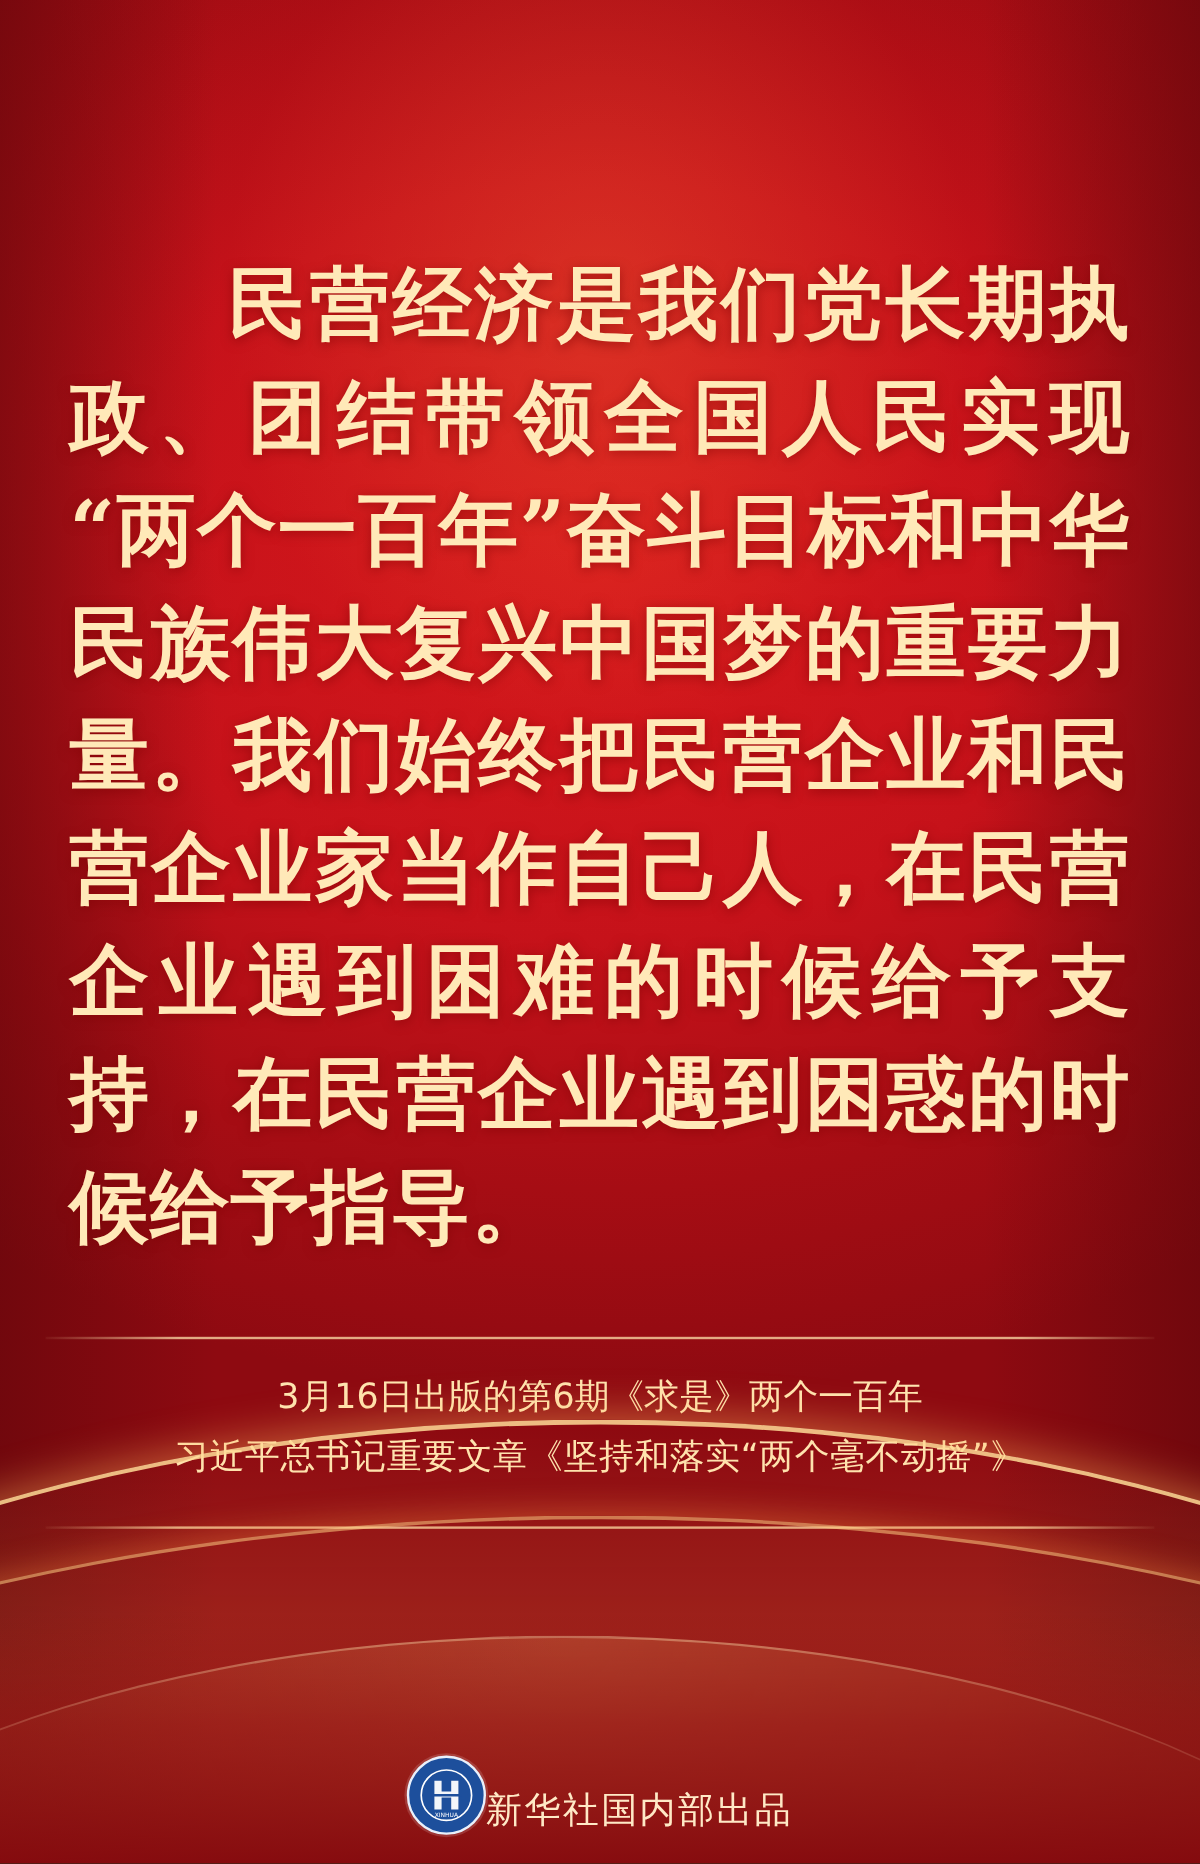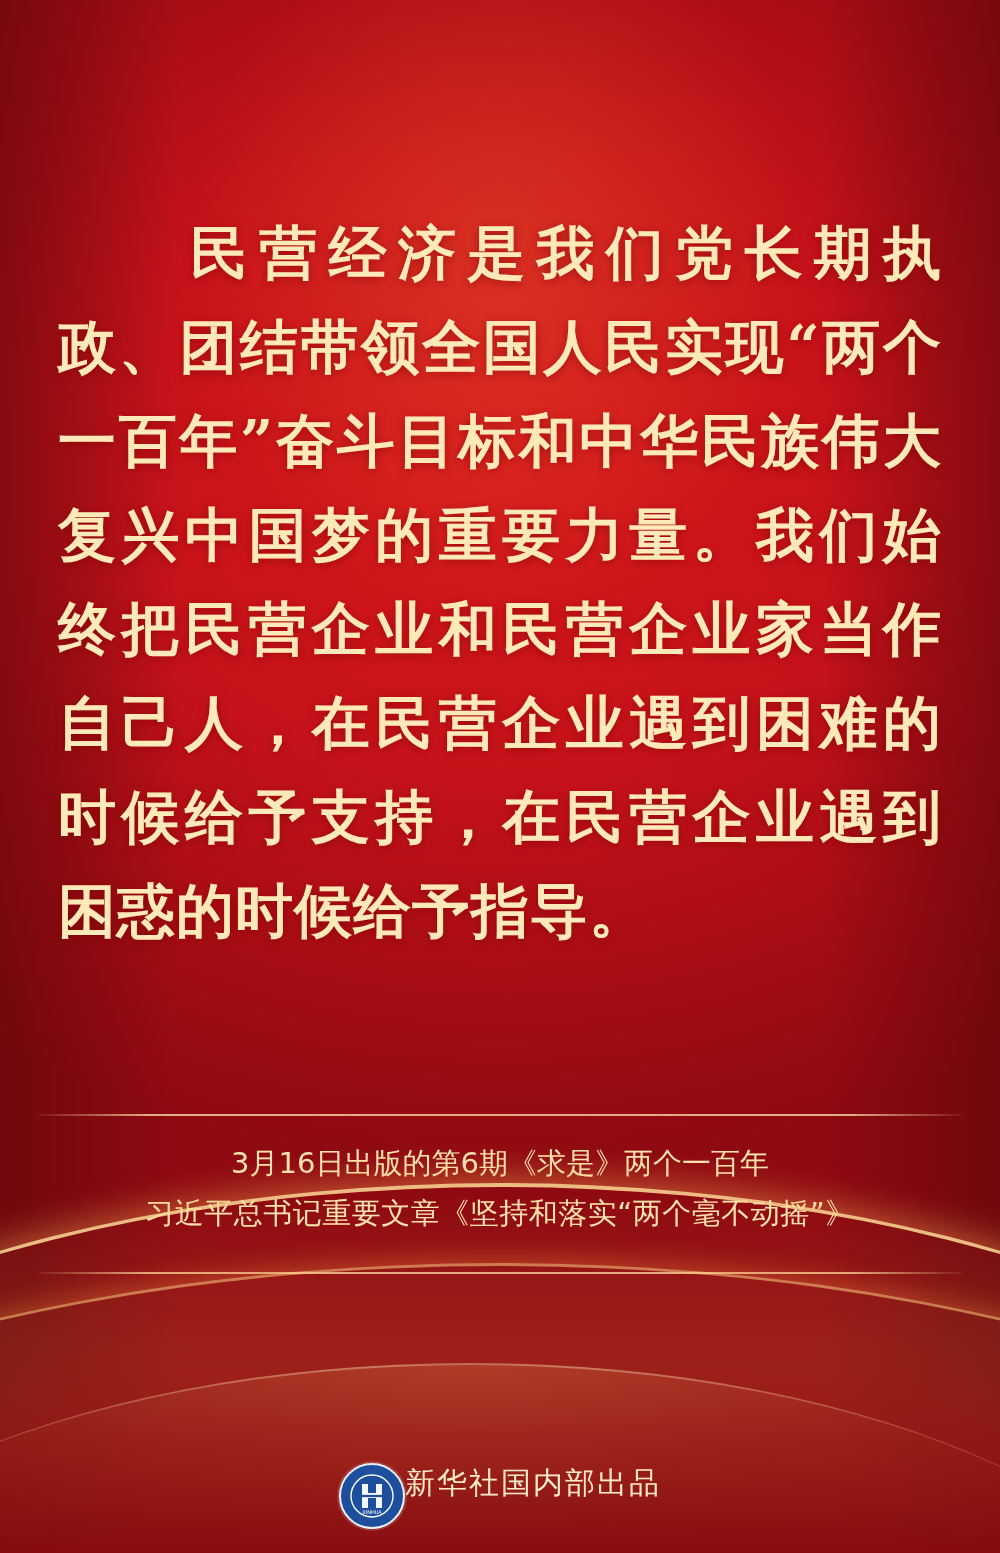--- a/index.html
+++ b/index.html
@@ -30,21 +30,21 @@
     pointer-events: none;
   }
   .quote-wrap {
     position: absolute;
     left: 58px;
     right: 58px;
     top: 206px;
   }
   .quote {
     color: #ffe9b8;
-    font-size: 58px;
+    font-size: 66px;
     line-height: 94px;
     font-weight: bold;
     letter-spacing: 1px;
     text-indent: 132px;
     text-align: justify;
     text-align-last: left;
     text-shadow: 0 2px 10px rgba(120,0,0,0.55);
     font-family: "DejaVu Serif", "Liberation Serif", serif;
   }
   .rule {
@@ -106,21 +106,21 @@
     left: 0; right: 0; bottom: 0;
     height: 210px;
     background: linear-gradient(180deg, rgba(150,8,14,0) 0%, rgba(140,8,14,0.55) 45%, rgba(130,6,12,0.92) 100%);
     pointer-events: none;
   }
   .footer {
     position: absolute;
     left: 0; right: 0;
     bottom: 24px;
     display: flex;
-    align-items: flex-start;
+    align-items: flex-end;
     justify-content: center;
   }
   .logo {
     width: 62px;
     height: 62px;
     border-radius: 50%;
     background: #1d4f9c;
     border: 2px solid #e9f0fb;
     display: flex;
     align-items: center;

